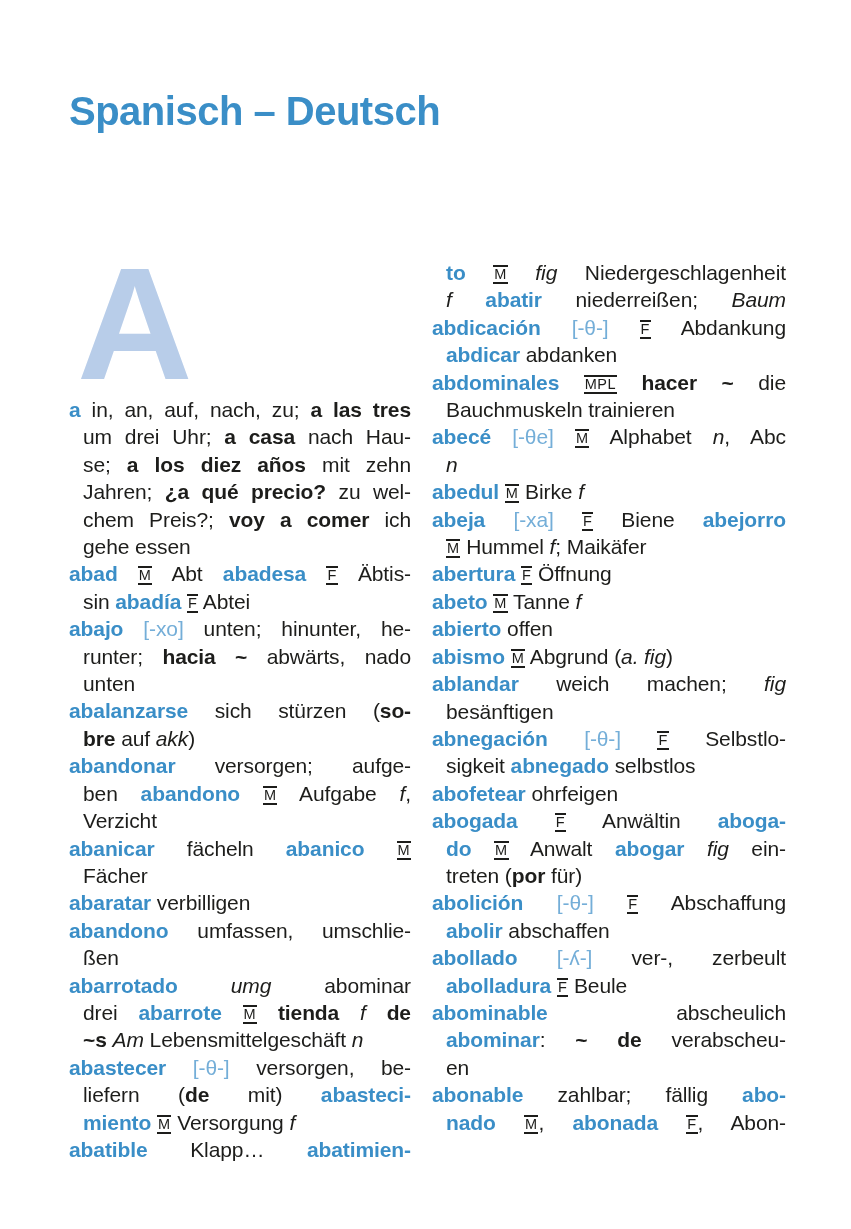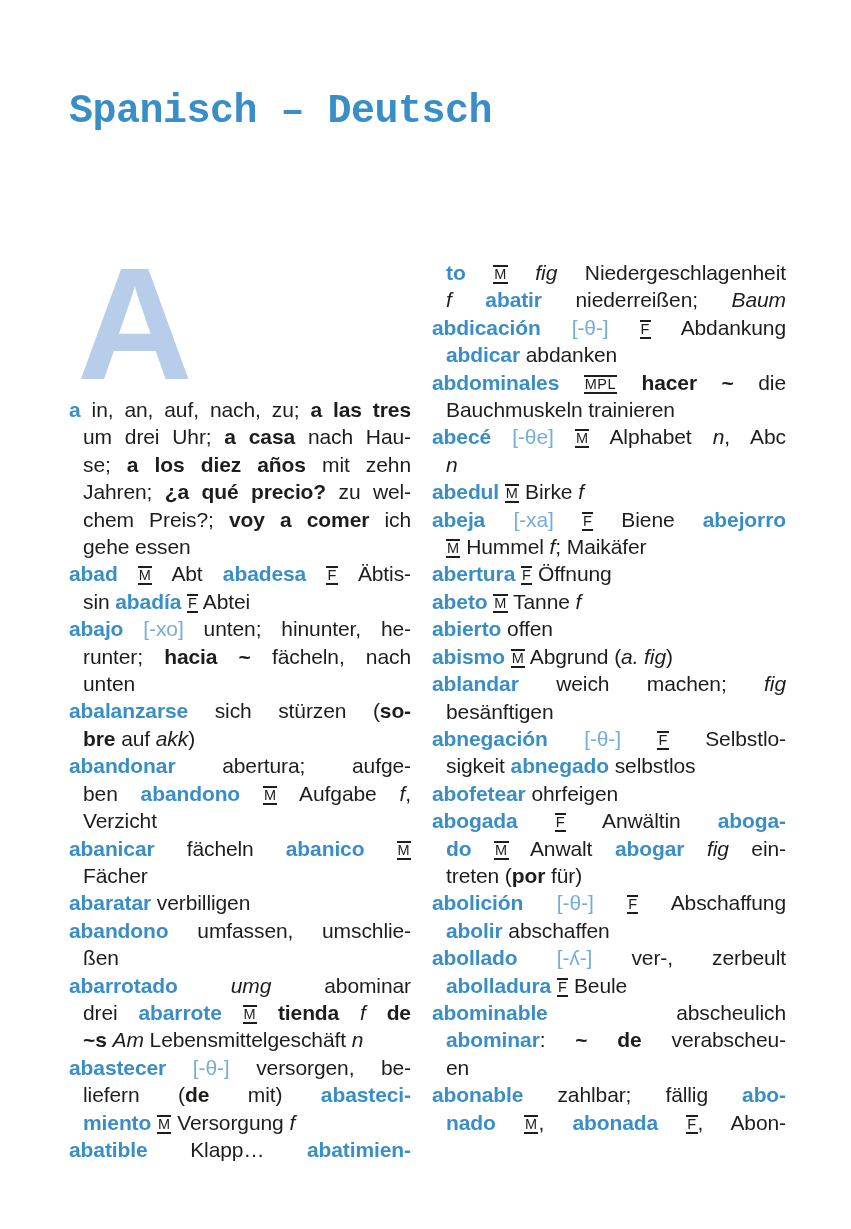--- a/index.html
+++ b/index.html
@@ -5,21 +5,21 @@
   html,body{margin:0;padding:0;}
   body{
     width:851px;height:1229px;background:#ffffff;
     font-family:"Liberation Sans",sans-serif;
     -webkit-font-smoothing:antialiased;
   }
   .page{position:relative;width:851px;height:1229px;background:#fff;overflow:hidden;color:var(--tx,#1d1d1b);}
   .title{
     position:absolute;left:69px;top:89px;
     font-size:40px;font-weight:700;color:var(--hw,#3a8ec7);
-    letter-spacing:-0.5px;white-space:nowrap;font-family:Liberation Mono, monospace;
+    letter-spacing:-0.5px;white-space:nowrap;
   }
   .dropcap{
     position:absolute;left:77px;top:244px;
     font-size:160px;line-height:1;font-weight:700;
     color:var(--dc,#b8cde9);
   }
   .col{
     position:absolute;font-size:21px;line-height:27.4px;
     letter-spacing:-0.1px;
   }
@@ -48,25 +48,25 @@
   <div class="col" id="col-left">
       <div class="ln"><span class="seg-h">a</span><span class="seg-t"> in, an, auf, nach, zu; </span><span class="seg-b">a las tres</span></div>
       <div class="ln ind"><span class="seg-t">um drei Uhr; </span><span class="seg-b">a casa</span><span class="seg-t"> nach Hau-</span></div>
       <div class="ln ind"><span class="seg-t">se; </span><span class="seg-b">a los diez años</span><span class="seg-t"> mit zehn</span></div>
       <div class="ln ind"><span class="seg-t">Jahren; </span><span class="seg-b">¿a qué precio?</span><span class="seg-t"> zu wel-</span></div>
       <div class="ln ind"><span class="seg-t">chem Preis?; </span><span class="seg-b">voy a comer</span><span class="seg-t"> ich</span></div>
       <div class="ln ind end"><span class="seg-t">gehe essen</span></div>
       <div class="ln"><span class="seg-h">abad</span><span class="seg-t"> </span><span class="seg-g">M</span><span class="seg-t"> Abt </span><span class="seg-h">abadesa</span><span class="seg-t"> </span><span class="seg-g">F</span><span class="seg-t"> Äbtis-</span></div>
       <div class="ln ind end"><span class="seg-t">sin </span><span class="seg-h">abadía</span><span class="seg-t"> </span><span class="seg-g">F</span><span class="seg-t"> Abtei</span></div>
       <div class="ln"><span class="seg-h">abajo</span><span class="seg-t"> </span><span class="seg-p">[-xo]</span><span class="seg-t"> unten; hinunter, he-</span></div>
-      <div class="ln ind"><span class="seg-t">runter; </span><span class="seg-b">hacia ~</span><span class="seg-t"> fächeln, nach</span></div>
+      <div class="ln ind"><span class="seg-t">runter; </span><span class="seg-b">hacia ~</span><span class="seg-t"> abwärts, nado</span></div>
       <div class="ln ind end"><span class="seg-t">unten</span></div>
       <div class="ln"><span class="seg-h">abalanzarse</span><span class="seg-t"> sich stürzen (</span><span class="seg-b">so-</span></div>
       <div class="ln ind end"><span class="seg-b">bre</span><span class="seg-t"> auf </span><span class="seg-i">akk</span><span class="seg-t">)</span></div>
-      <div class="ln"><span class="seg-h">abandonar</span><span class="seg-t"> abertura; aufge-</span></div>
+      <div class="ln"><span class="seg-h">abandonar</span><span class="seg-t"> versorgen; aufge-</span></div>
       <div class="ln ind"><span class="seg-t">ben </span><span class="seg-h">abandono</span><span class="seg-t"> </span><span class="seg-g">M</span><span class="seg-t"> Aufgabe </span><span class="seg-i">f</span><span class="seg-t">,</span></div>
       <div class="ln ind end"><span class="seg-t">Verzicht</span></div>
       <div class="ln"><span class="seg-h">abanicar</span><span class="seg-t"> fächeln </span><span class="seg-h">abanico</span><span class="seg-t"> </span><span class="seg-g">M</span></div>
       <div class="ln ind end"><span class="seg-t">Fächer</span></div>
       <div class="ln end"><span class="seg-h">abaratar</span><span class="seg-t"> verbilligen</span></div>
       <div class="ln"><span class="seg-h">abandono</span><span class="seg-t"> umfassen, umschlie-</span></div>
       <div class="ln ind end"><span class="seg-t">ßen</span></div>
       <div class="ln"><span class="seg-h">abarrotado</span><span class="seg-t"> </span><span class="seg-i">umg</span><span class="seg-t"> abominar</span></div>
       <div class="ln ind"><span class="seg-t">drei </span><span class="seg-h">abarrote</span><span class="seg-t"> </span><span class="seg-g">M</span><span class="seg-t"> </span><span class="seg-b">tienda</span><span class="seg-t"> </span><span class="seg-i">f</span><span class="seg-t"> </span><span class="seg-b">de</span></div>
       <div class="ln ind end"><span class="seg-b">~s</span><span class="seg-t"> </span><span class="seg-i">Am</span><span class="seg-t"> Lebensmittelgeschäft </span><span class="seg-i">n</span></div>

